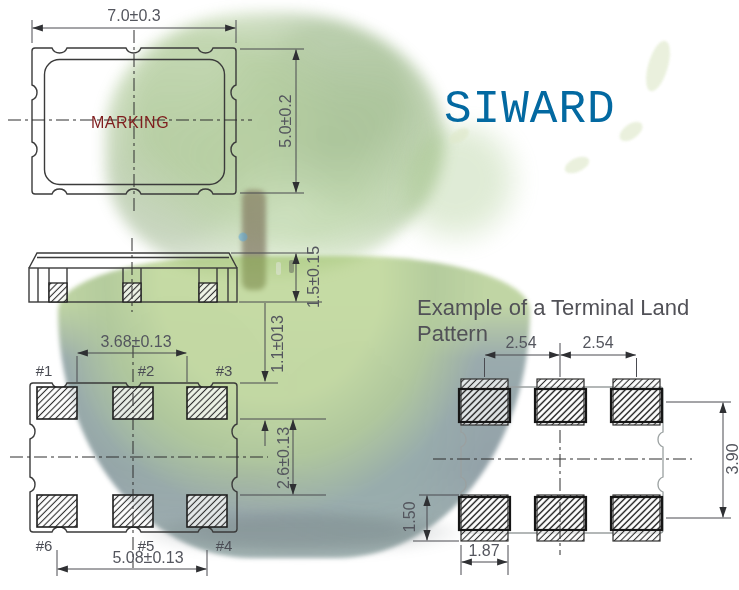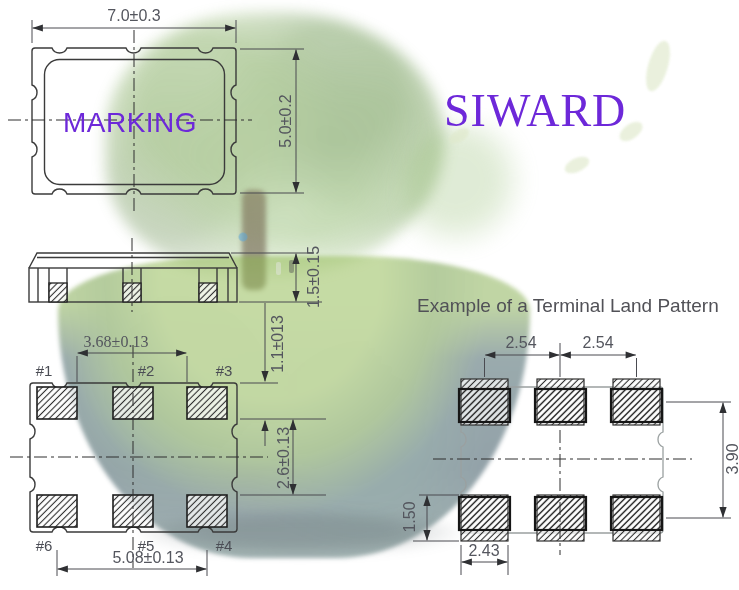--- a/index.html
+++ b/index.html
@@ -54,26 +54,26 @@
   .fig{width:5px;height:13px;border-radius:2px;filter:blur(.6px);opacity:.45;}
   .fig.f1{left:276px;top:262px;background:#e8e8e8;}
   .fig.f2{left:289px;top:260px;background:#555;}
   
   svg.draw{position:absolute;left:0;top:0;z-index:1;}
   
   .lbl{position:absolute;z-index:2;white-space:nowrap;color:#54565e;
        font-size:16px;transform:translate(-50%,-50%);}
   .lbl.rot{transform:translate(-50%,-50%) rotate(-90deg);}
   .lbl.pad{font-size:15px;color:#4b4d55;}
-  .marking{font-size:28px;color:#6d28d9;letter-spacing:.5px;}
+  .marking{font-size:16px;color:#7f1d1d;letter-spacing:.5px;}
   .logo{position:absolute;z-index:2;left:444px;top:84px;width:200px;
-        font-family:Liberation Serif, serif;font-size:46px;color:#6d28d9;
+        font-family:Liberation Mono, monospace;font-size:46px;color:#0369a1;
         letter-spacing:1px;transform:none;}
   .lp-title{position:absolute;z-index:2;left:417px;top:295px;
-        font-size:19px;color:#515157;}
+        font-size:22px;color:#515157;}
 </style>
 </head>
 <body>
 
 <div class="wm foliage"></div>
 <div class="wm foliage2"></div>
 <div class="wm trunk"></div>
 <div class="wm globe"></div>
 <div class="wm globe-shadow"></div>
 <div class="wm leaf l1"></div>
@@ -259,30 +259,30 @@
 </svg>
 
 <div class="logo">SIWARD</div>
 
 <div class="lbl marking" style="left:130px;top:123px;">MARKING</div>
 <div class="lbl" style="left:134px;top:16px;">7.0±0.3</div>
 <div class="lbl rot" style="left:286px;top:121px;">5.0±0.2</div>
 
 <div class="lbl rot" style="left:314px;top:277px;">1.5±0.15</div>
 
-<div class="lbl" style="left:116px;top:342px;font-family:Liberation Serif, serif;">3.68±0.13</div>
+<div class="lbl" style="left:136px;top:342px;">3.68±0.13</div>
 <div class="lbl rot" style="left:278px;top:344px;">1.1±013</div>
 <div class="lbl rot" style="left:284px;top:458px;">2.6±0.13</div>
 <div class="lbl" style="left:148px;top:558px;">5.08±0.13</div>
 
 <div class="lbl pad" style="left:44px;top:370px;">#1</div>
 <div class="lbl pad" style="left:146px;top:370px;">#2</div>
 <div class="lbl pad" style="left:224px;top:370px;">#3</div>
 <div class="lbl pad" style="left:44px;top:545px;">#6</div>
 <div class="lbl pad" style="left:146px;top:545px;">#5</div>
 <div class="lbl pad" style="left:224px;top:545px;">#4</div>
 
 <div class="lp-title">Example of a Terminal Land Pattern</div>
 <div class="lbl" style="left:521px;top:343px;">2.54</div>
 <div class="lbl" style="left:598px;top:343px;">2.54</div>
 <div class="lbl rot" style="left:733px;top:459px;">3.90</div>
 <div class="lbl rot" style="left:410px;top:517px;">1.50</div>
-<div class="lbl" style="left:484px;top:551px;">2.43</div>
+<div class="lbl" style="left:484px;top:551px;">1.87</div>
 
 </body></html>

